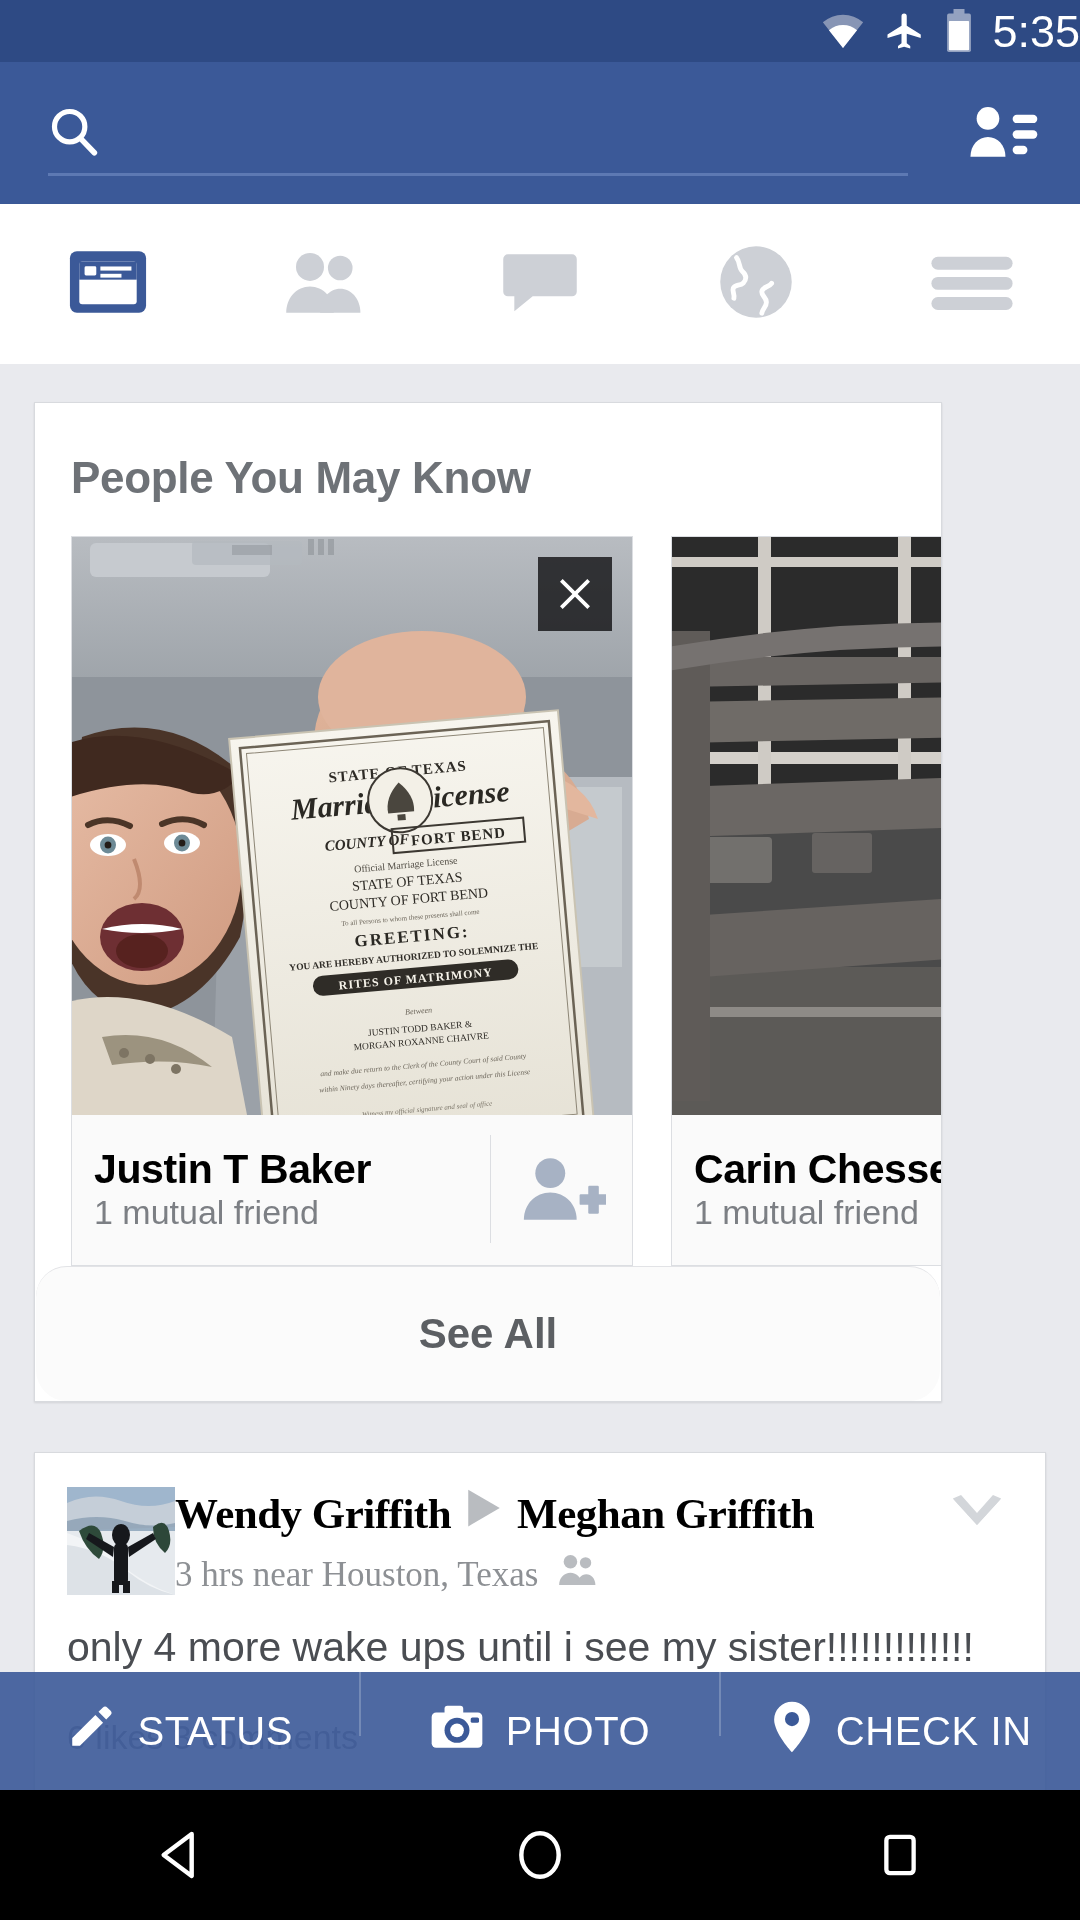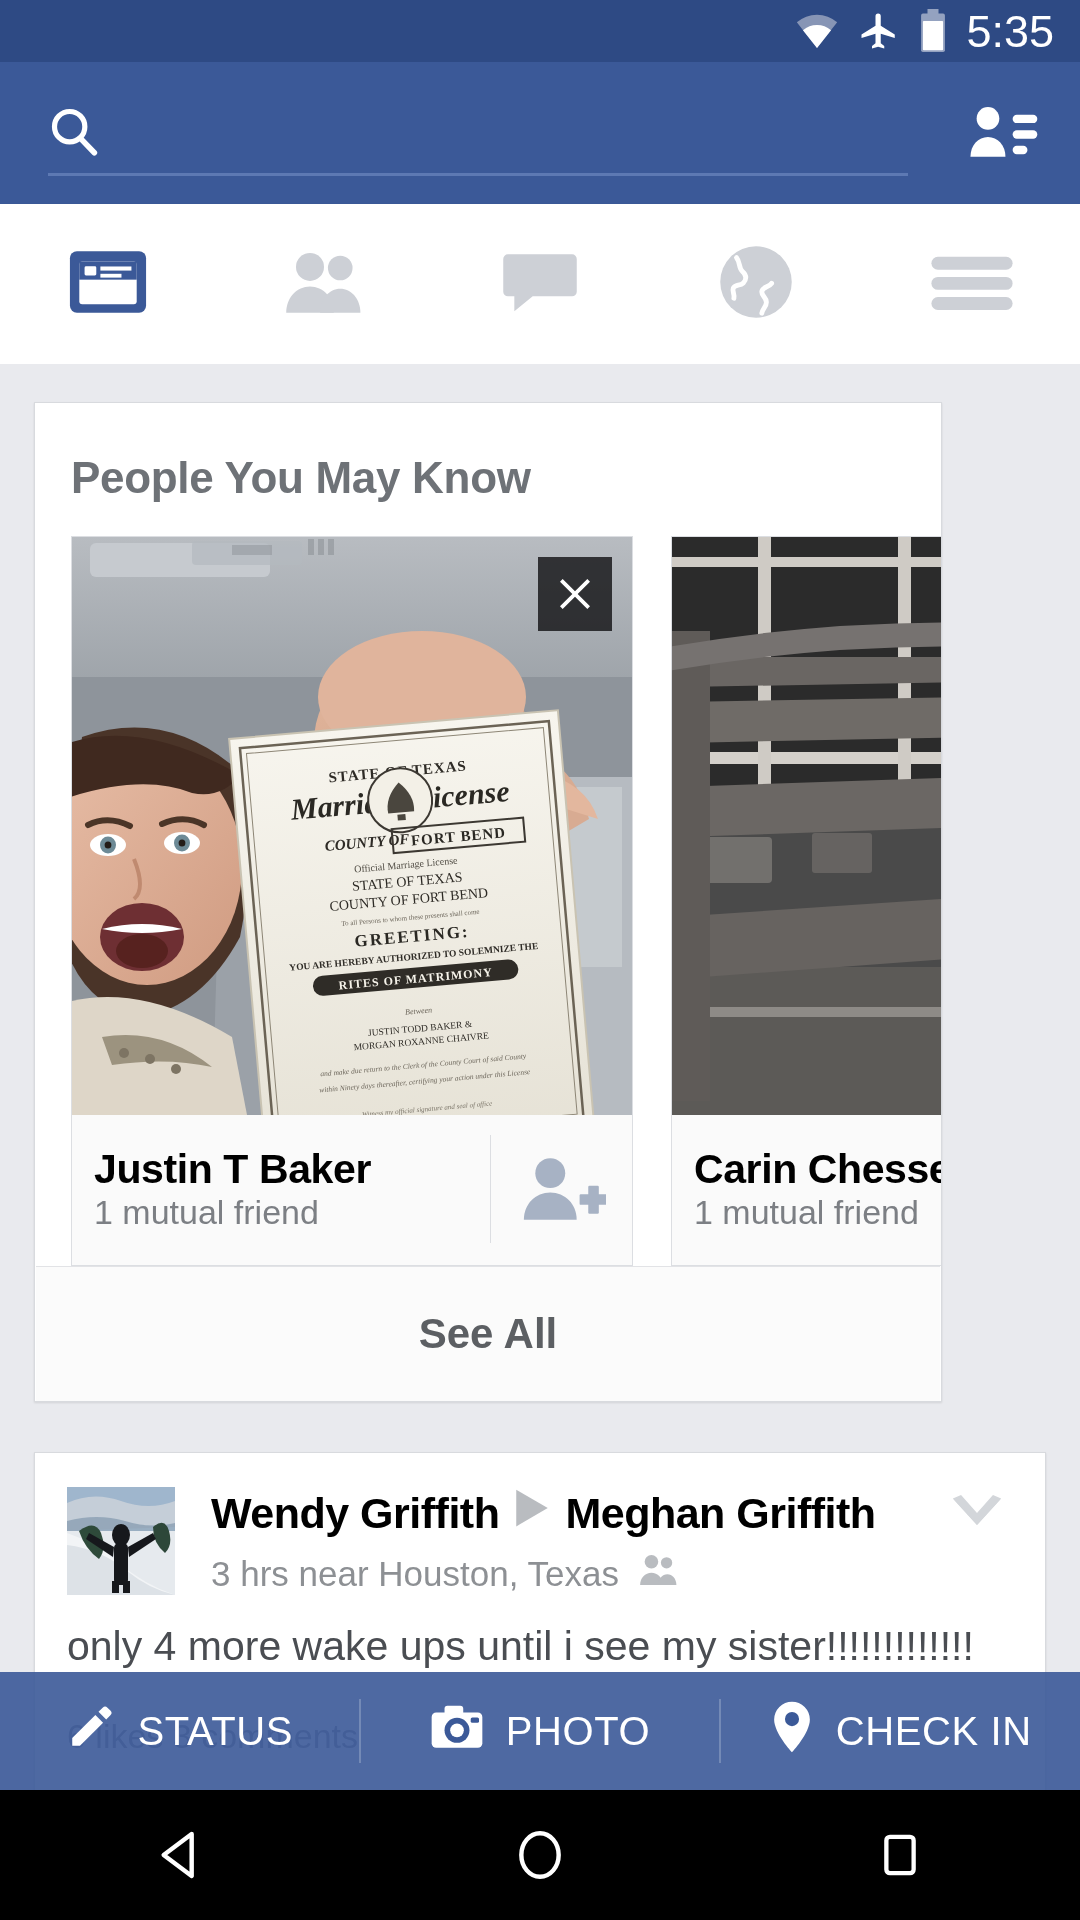--- a/index.html
+++ b/index.html
@@ -8,21 +8,21 @@
     background:#e4e6eb;
     font-family:"Liberation Sans", sans-serif;
     overflow:hidden;
   }
   #app { position:relative; width:1080px; height:1920px; background:#e9eaee; }
 
   
   .statusbar {
     position:absolute; top:0; left:0; width:1080px; height:62px;
     background:#2e4a84; display:flex; align-items:center;
-    justify-content:flex-end; padding-right:26px; gap:18px;
+    justify-content:flex-end; gap:18px;
   }
   .sb-icon { display:flex; align-items:center; justify-content:center; }
   .sb-time { color:#fff; font-size:45px; font-weight:500; letter-spacing:0px; line-height:1; }
 
   
   .appbar {
     position:absolute; top:62px; left:0; width:1080px; height:142px;
     background:#3b5998;
   }
   .search-wrap {
@@ -86,39 +86,39 @@
   .close-x {
     position:absolute; right:20px; top:20px; width:74px; height:74px;
     background:rgba(20,20,22,0.82);
     display:flex; align-items:center; justify-content:center;
   }
 
   .see-all {
     position:absolute; left:1px; right:1px; bottom:0; height:135px;
     border-top:1px solid #e2e3e6; background:#fbfbfb;
     display:flex; align-items:center; justify-content:center;
-    font-size:42px; font-weight:bold; color:#5c5f63;
+    font-size:42px; font-weight:bold; color:#5c5f63;border-radius:31px;
   }
 
   
   #post-card { position:absolute; left:34px; top:1088px; width:1012px; height:420px; }
   .post-head { display:flex; padding:34px 0 0 32px; }
   .post-avatar { width:108px; height:108px; flex:0 0 auto; overflow:hidden; background:#cfd5dc; }
-  .post-headtext { margin-left:36px; flex:1; }
+  .post-headtext { flex:1;font-family:Liberation Serif, serif; }
   .post-names { font-size:43px; font-weight:bold; color:#000; display:flex; align-items:center; gap:14px; letter-spacing:-0.5px;}
   .post-sub { display:flex; align-items:center; gap:18px; margin-top:14px; font-size:35px; color:#8d9094; }
   .post-chevron { width:80px; margin-right:28px; display:flex; align-items:flex-start; justify-content:center; padding-top:6px; }
   .post-body { font-size:41px; color:#4a4d52; padding:26px 0 15px 32px; line-height:1.25; }
   .post-stats { font-size:34px; color:#8d9094; padding:30px 0 0 32px; }
 
   
   .composer {
     position:absolute; left:0; bottom:130px; width:1080px; height:118px;
     background:rgba(59,89,152,0.90);
-    display:flex; align-items:center;
+    display:flex; align-items:flex-start;
   }
   .comp-btn {
     flex:1; display:flex; align-items:center; justify-content:center; gap:22px;
     color:#fff; font-size:40px; font-weight:500; height:100%; letter-spacing:0.6px;
   }
   .comp-div { width:2px; height:64px; background:rgba(255,255,255,0.22); }
 
   
   .navbar {
     position:absolute; bottom:0; left:0; width:1080px; height:130px;

